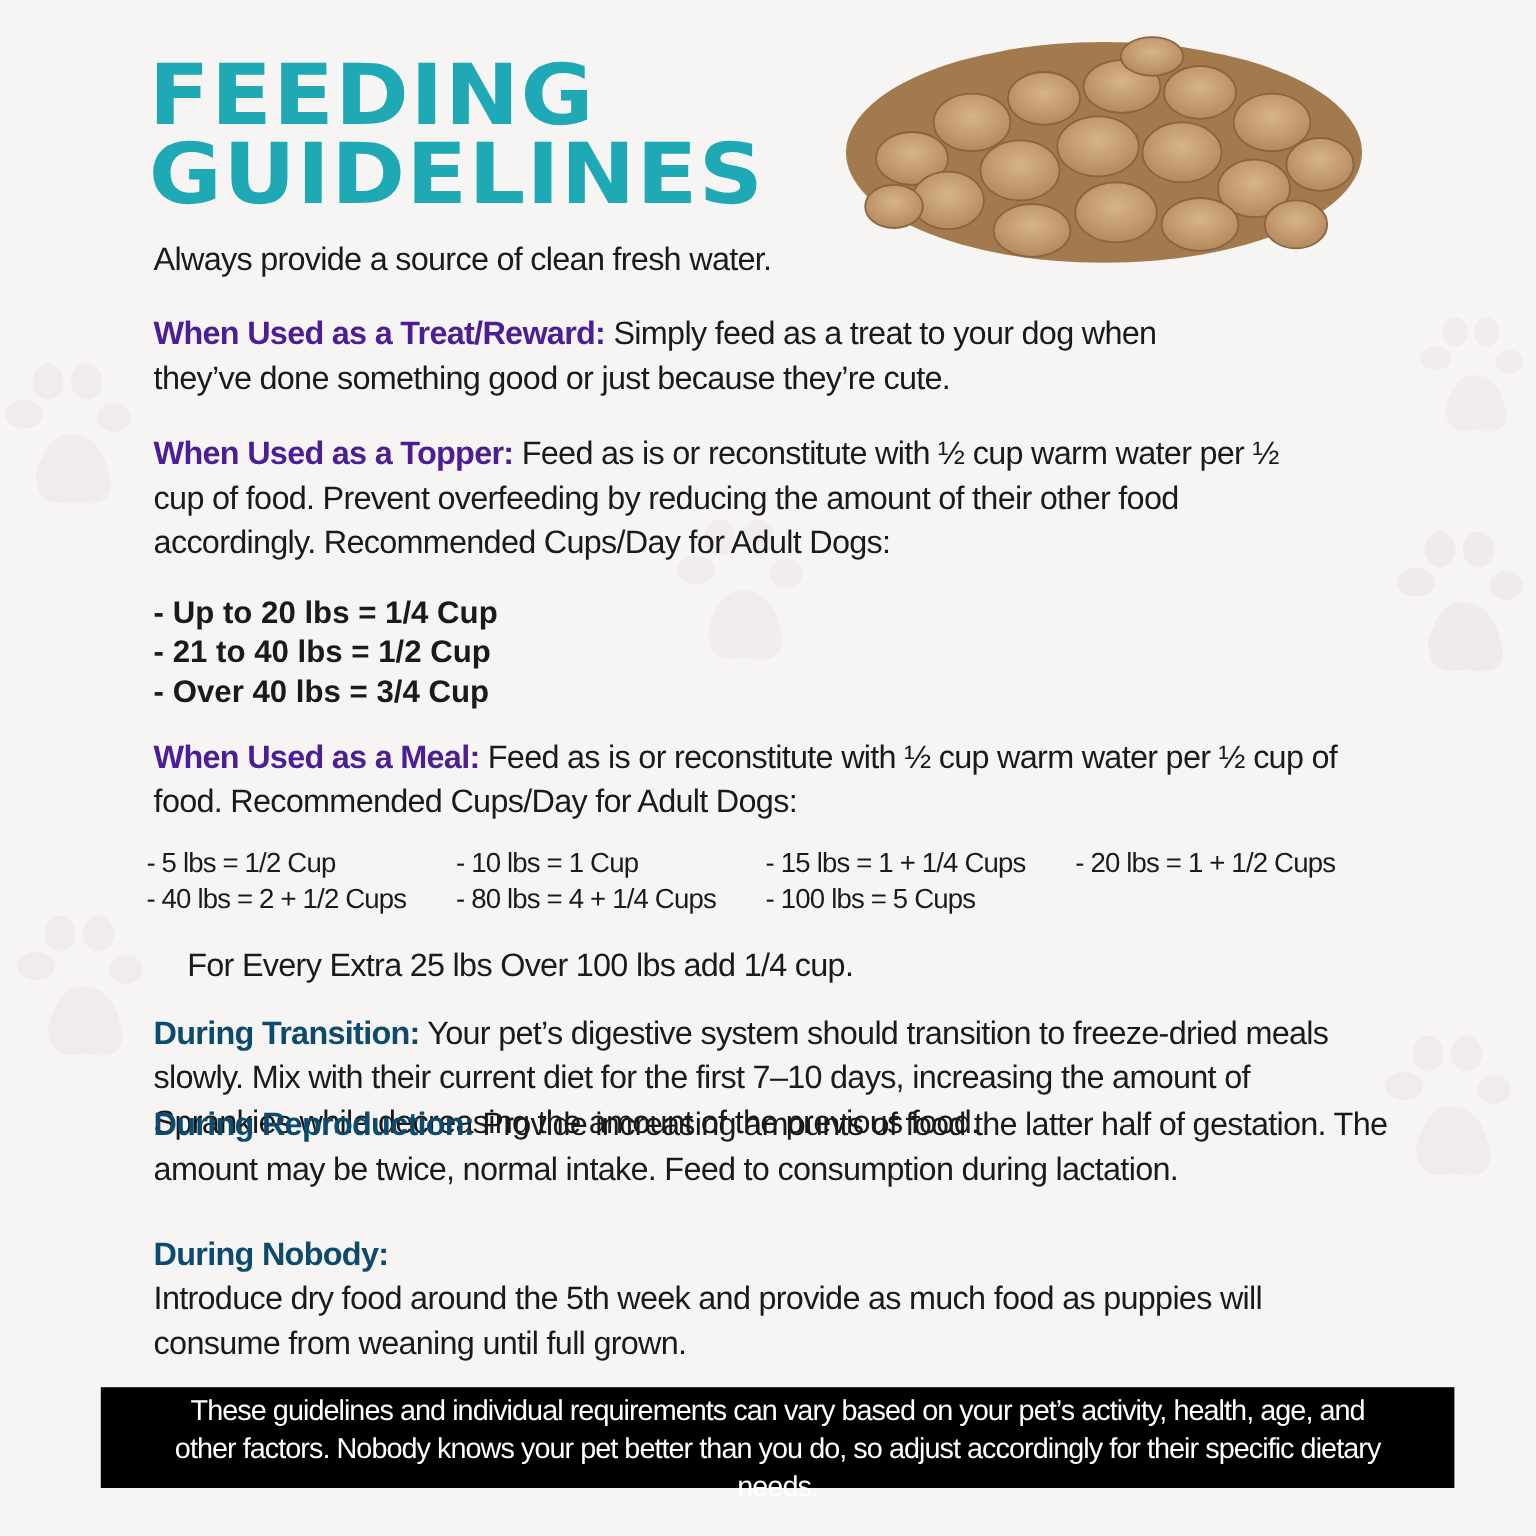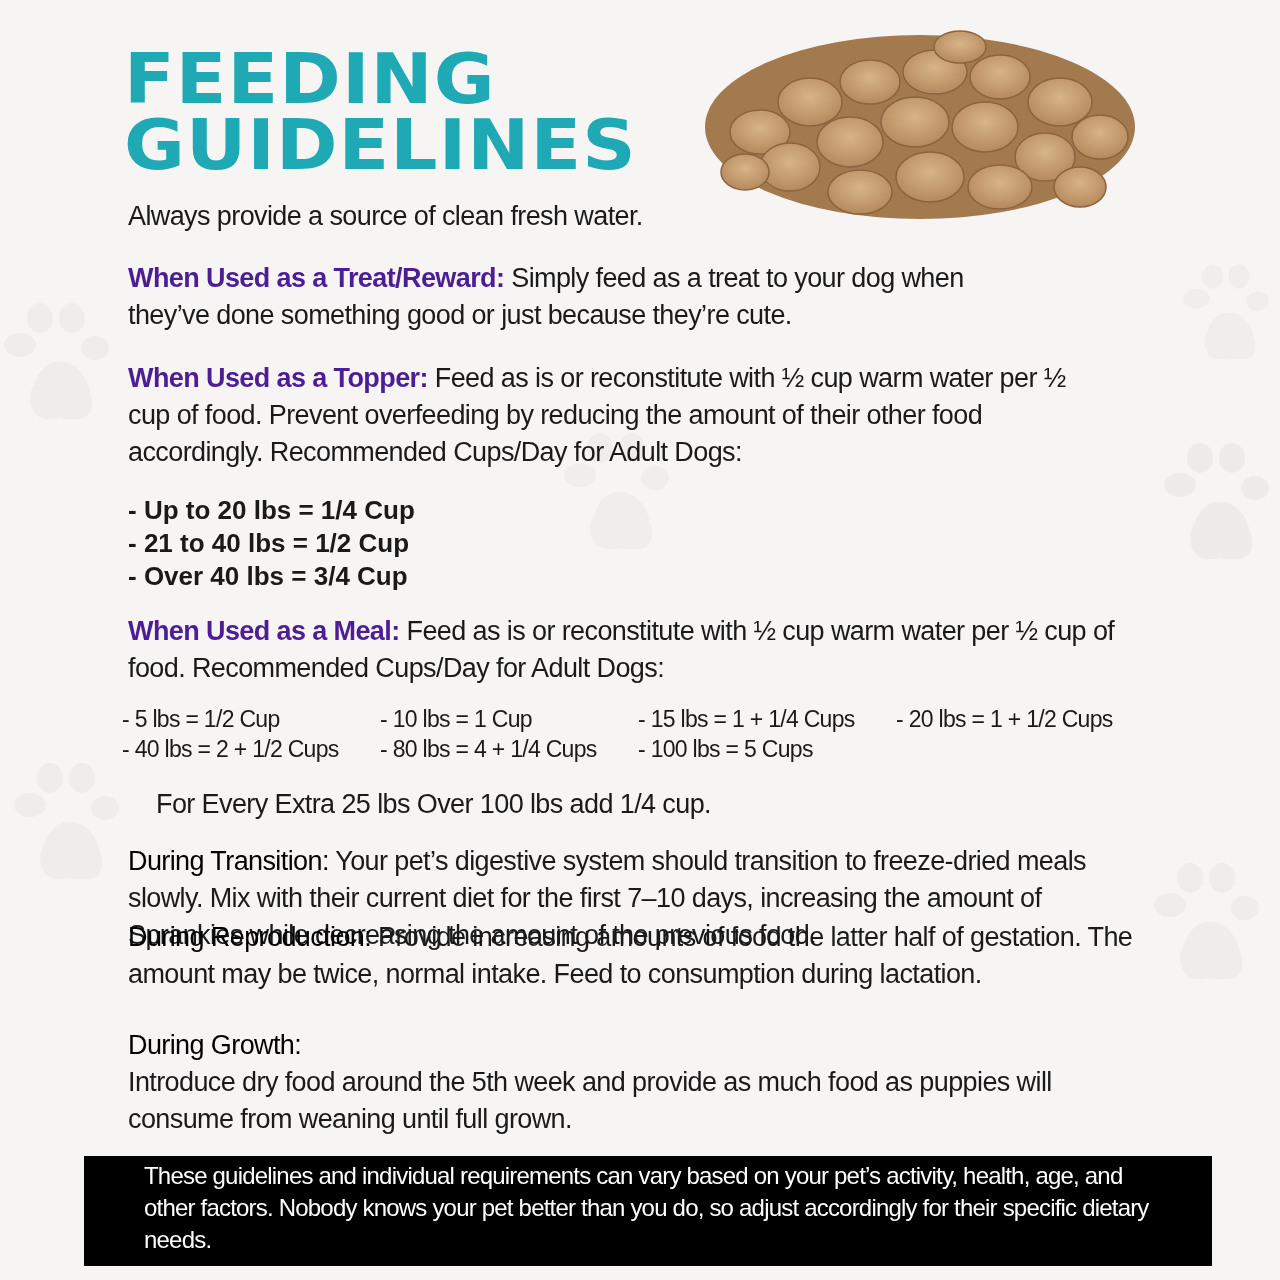--- a/index.html
+++ b/index.html
@@ -13,26 +13,26 @@
   .paw svg { display:block; }
   .title {
     position:absolute; left:124px; top:46px;
     font-family:"DejaVu Sans", sans-serif; font-weight:bold;
     color:#1fa9b5; font-size:70px; line-height:66px; letter-spacing:1px;
     transform:scaleX(1.06); transform-origin:left top;
   }
   .kibble-img { position:absolute; left:700px; top:22px; width:440px; height:200px; }
   .text { position:absolute; left:128px; font-size:27px; line-height:37px; letter-spacing:-0.6px; }
   .label-teal { color:#4c1d95; font-weight:bold; }
-  .label-dark { font-weight:normal; color:#000000; }
+  .label-dark { font-weight:bold; color:#0c4a6e; }
   .bold-list { position:absolute; left:128px; top:494px; font-size:26px; line-height:33px; font-weight:bold; }
   .meal-grid { position:absolute; left:122px; top:704px; width:1020px; display:grid; grid-template-columns:258px 258px 258px 258px; font-size:23px; line-height:30px; letter-spacing:-0.7px; }
   .footer-box {
-    position:absolute; left:84px; top:1156px; width:1128px; height:110px;
-    background:#000; color:#fff; 
+    position:absolute; left:84px; top:1156px; width:1128px; height:84px;
+    background:#000; color:#fff; text-align:center;
     font-size:24px; line-height:32px; letter-spacing:-0.8px;
     box-sizing:border-box; padding:4px 60px 0;
   }
 </style>
 </head>
 <body>
 
 <div class="paw" style="left:1160px;top:440px;">
   <svg width="110" height="130" viewBox="0 0 110 130">
       <g fill="#e7e3e2">
@@ -176,19 +176,19 @@
   <span class="label-dark">During Transition:</span>
   <span>Your pet’s digestive system should transition to freeze-dried meals slowly. Mix with their current diet for the first 7–10 days, increasing the amount of Sprankies while decreasing the amount of the previous food.</span>
 </div>
 
 <div class="text" style="top:919px;width:1050px;">
   <span class="label-dark">During Reproduction:</span>
   <span>Provide increasing amounts of food the latter half of gestation. The amount may be twice, normal intake. Feed to consumption during lactation.</span>
 </div>
 
 <div class="text" style="top:1027px;width:1000px;">
-  <div class="label-dark">During Growth:</div>
+  <div class="label-dark">During Nobody:</div>
   <div>Introduce dry food around the 5th week and provide as much food as puppies will consume from weaning until full grown.</div>
 </div>
 
 <div class="footer-box">
   <span>These guidelines and individual requirements can vary based on your pet’s activity, health, age, and other factors. Nobody knows your pet better than you do, so adjust accordingly for their specific dietary needs.</span>
 </div>
 
 </body></html>

